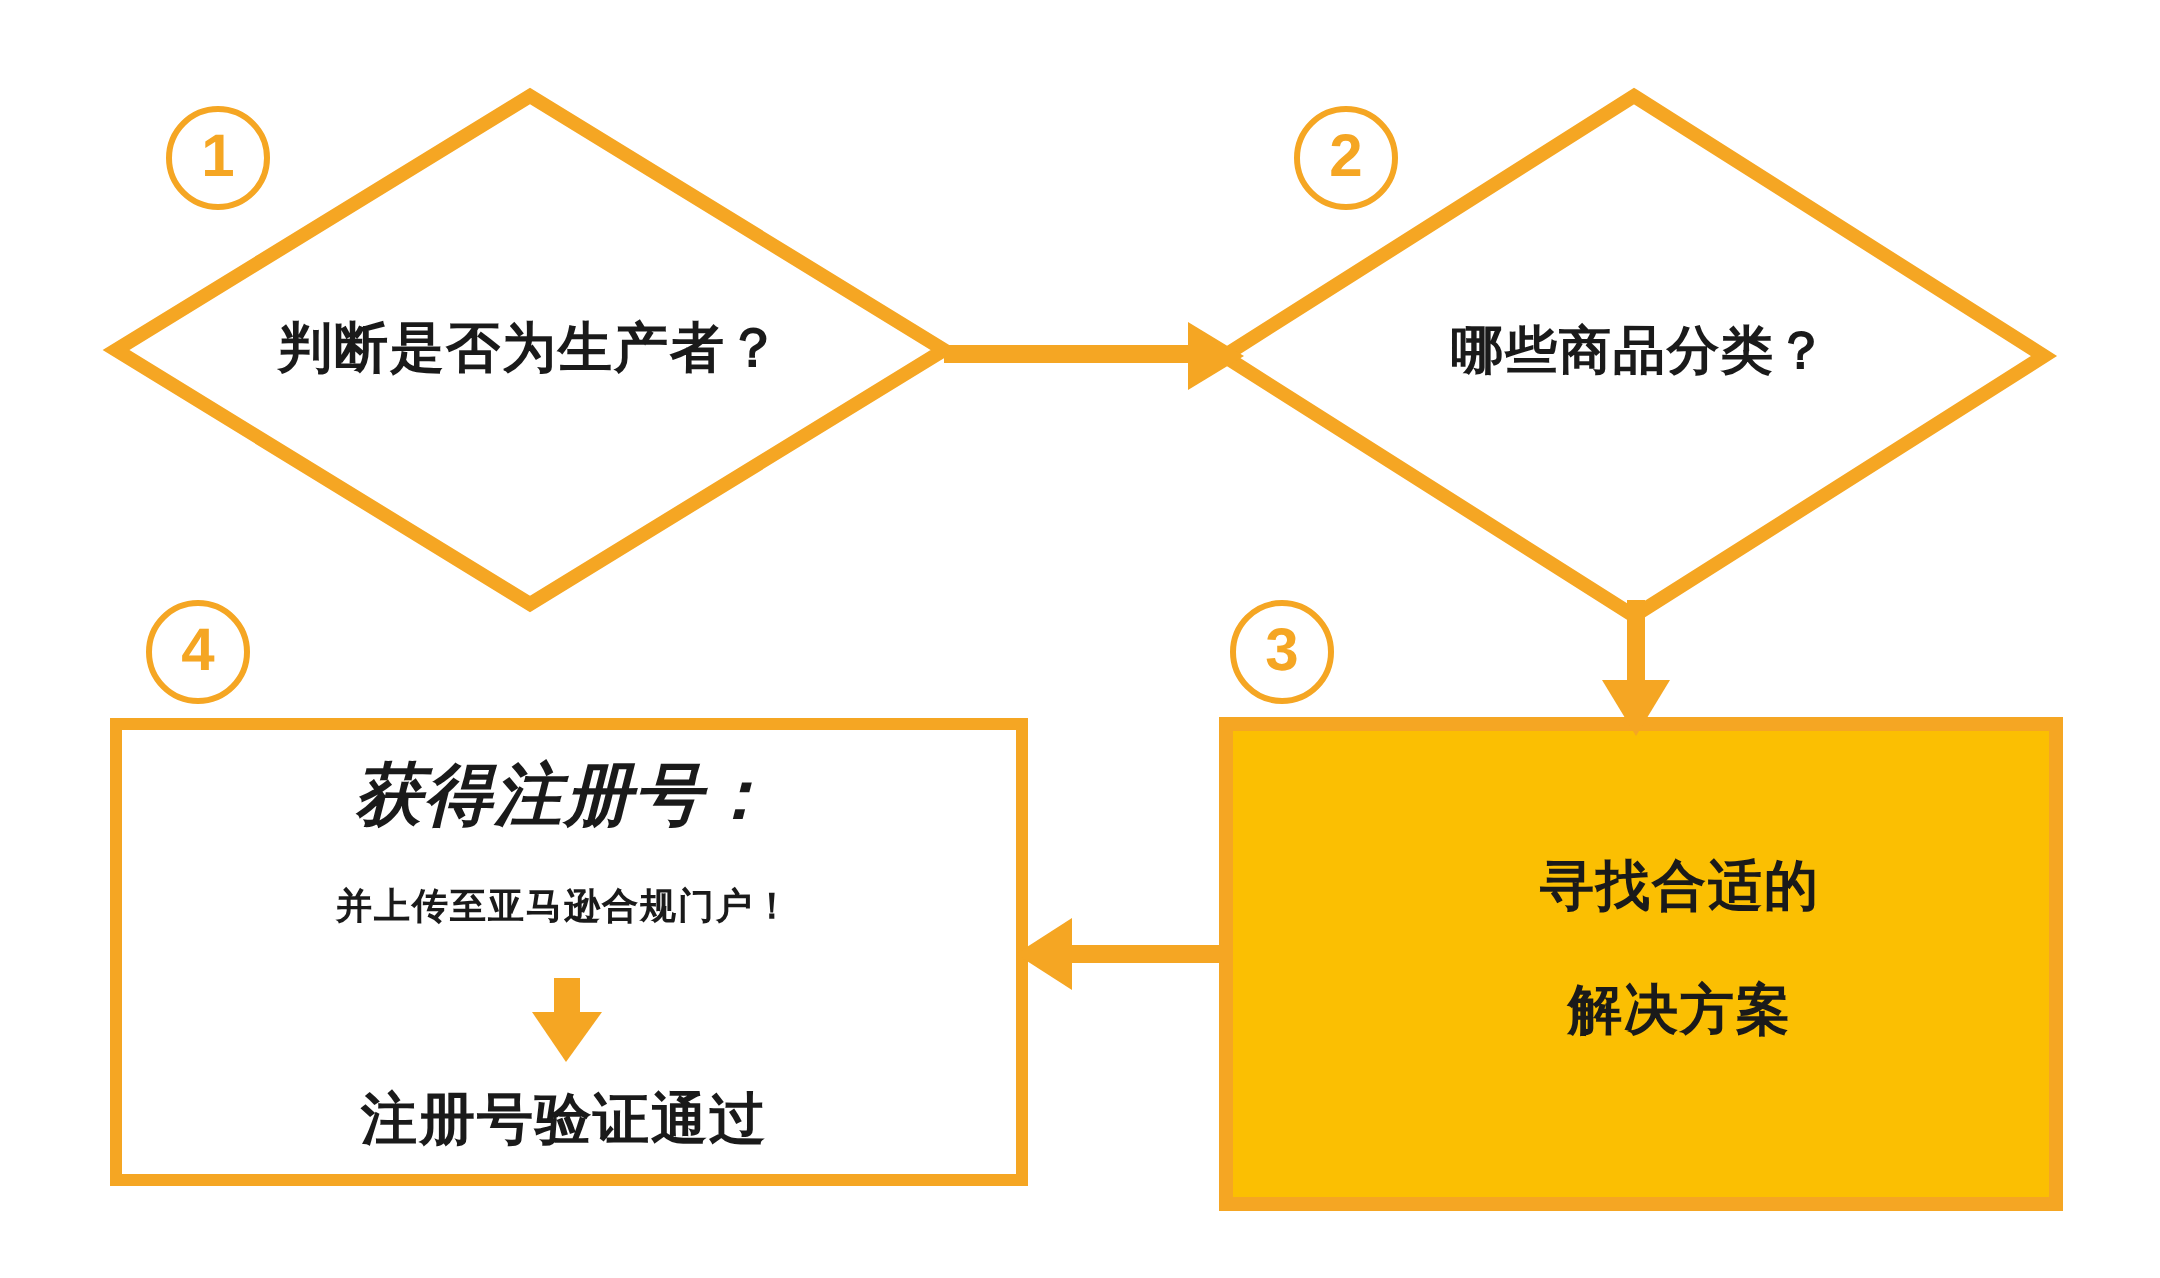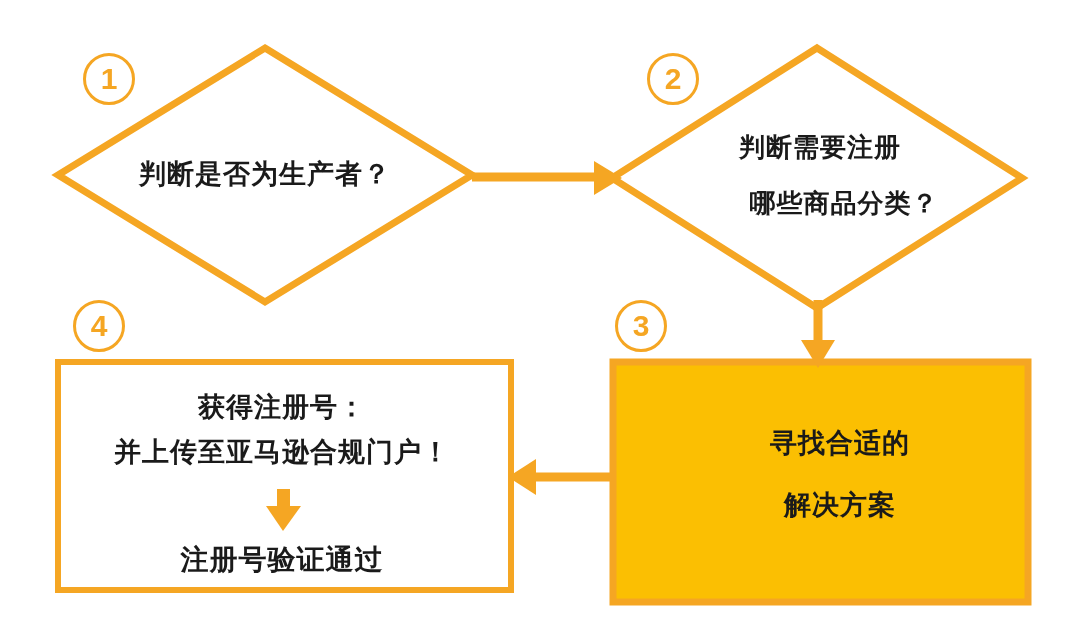--- a/index.html
+++ b/index.html
@@ -56,27 +56,27 @@
 
   
   #b3-text {
     left: 640px; top: 420px; width: 400px; height: 110px;
     font-size: 27px;
   }
   #b3-text .line + .line { margin-top: 20px; }
 
   
   #b4-line1 {
-    left: 62px; top: 388px; width: 440px; height: 40px;
-    font-size: 27px;
+    left: 62px; top: 378px; width: 440px; height: 40px;
+    font-size: 34px;
+    font-style: italic;
   }
   #b4-line2 {
     left: 62px; top: 434px; width: 440px; height: 40px;
-    font-size: 27px;
-    justify-content: flex-end;
+    font-size: 18px;
   }
   #b4-line3 {
     left: 62px; top: 540px; width: 440px; height: 40px;
     font-size: 28px;
   }
 
   
   .step-badge {
     position: absolute;
     width: 52px;
@@ -139,21 +139,20 @@
 
   <div class="step-badge" id="badge-3">3</div>
 
   <div class="step-badge" id="badge-4">4</div>
 
   <div class="node-text" id="d1-text">
     <span class="line">判断是否为生产者？</span>
   </div>
 
   <div class="node-text" id="d2-text">
-    <span class="line">判断需要注册</span>
     <span class="line">哪些商品分类？</span>
   </div>
 
   <div class="node-text" id="b3-text">
     <span class="line">寻找合适的</span>
     <span class="line">解决方案</span>
   </div>
 
   <div class="node-text" id="b4-line1">
     <span class="line">获得注册号：</span>

